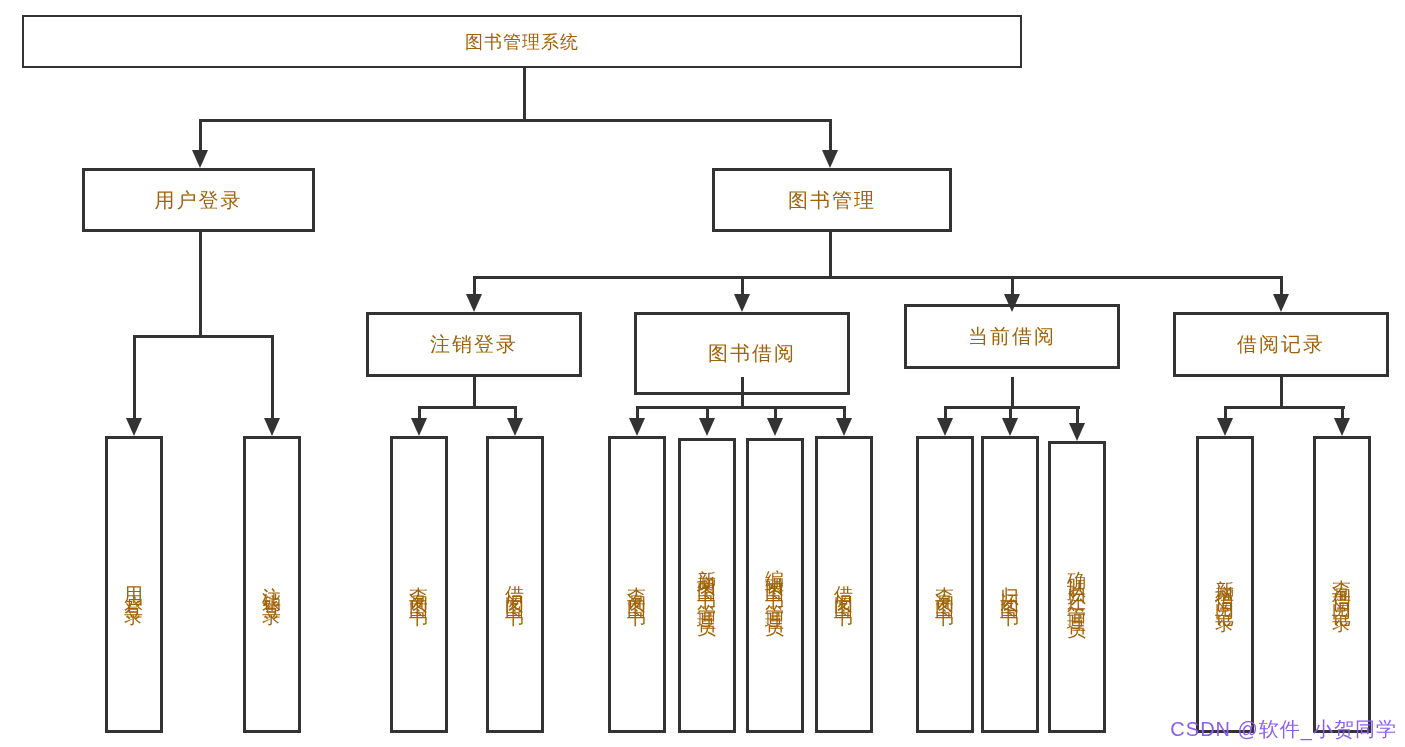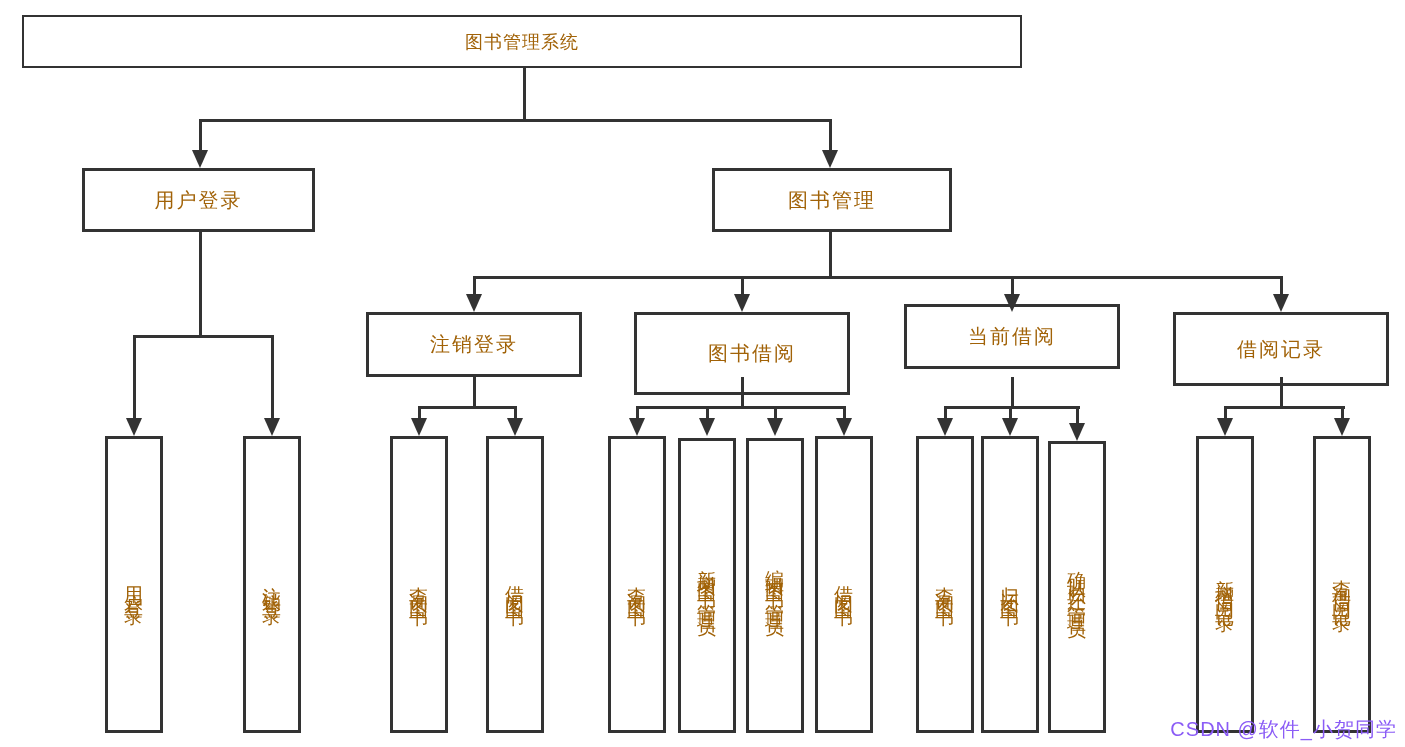--- a/index.html
+++ b/index.html
@@ -36,21 +36,21 @@
 <div class="canvas">
 
   <div class="box root" style="left:22px;top:15px;width:1000px;height:53px;">图书管理系统</div>
 
   <div class="box lvl1" style="left:82px;top:168px;width:233px;height:64px;">用户登录</div>
   <div class="box lvl1" style="left:712px;top:168px;width:240px;height:64px;">图书管理</div>
 
   <div class="box lvl2" style="left:366px;top:312px;width:216px;height:65px;">注销登录</div>
   <div class="box lvl2" style="left:634px;top:312px;width:216px;height:83px;padding-left:20px;">图书借阅</div>
   <div class="box lvl2" style="left:904px;top:304px;width:216px;height:65px;">当前借阅</div>
-  <div class="box lvl2" style="left:1173px;top:312px;width:216px;height:74px;">借阅记录</div>
+  <div class="box lvl2" style="left:1173px;top:312px;width:216px;height:65px;">借阅记录</div>
 
   <div class="box leaf" style="left:105px;top:436px;width:58px;height:297px;">用户登录</div>
   <div class="box leaf" style="left:243px;top:436px;width:58px;height:297px;">注销登录</div>
 
   <div class="box leaf" style="left:390px;top:436px;width:58px;height:297px;">查询图书</div>
   <div class="box leaf" style="left:486px;top:436px;width:58px;height:297px;">借阅图书</div>
 
   <div class="box leaf" style="left:608px;top:436px;width:58px;height:297px;">查询图书</div>
   <div class="box leaf" style="left:678px;top:438px;width:58px;height:295px;">新增图书（管理员）</div>
   <div class="box leaf" style="left:746px;top:438px;width:58px;height:295px;">编辑图书（管理员）</div>

